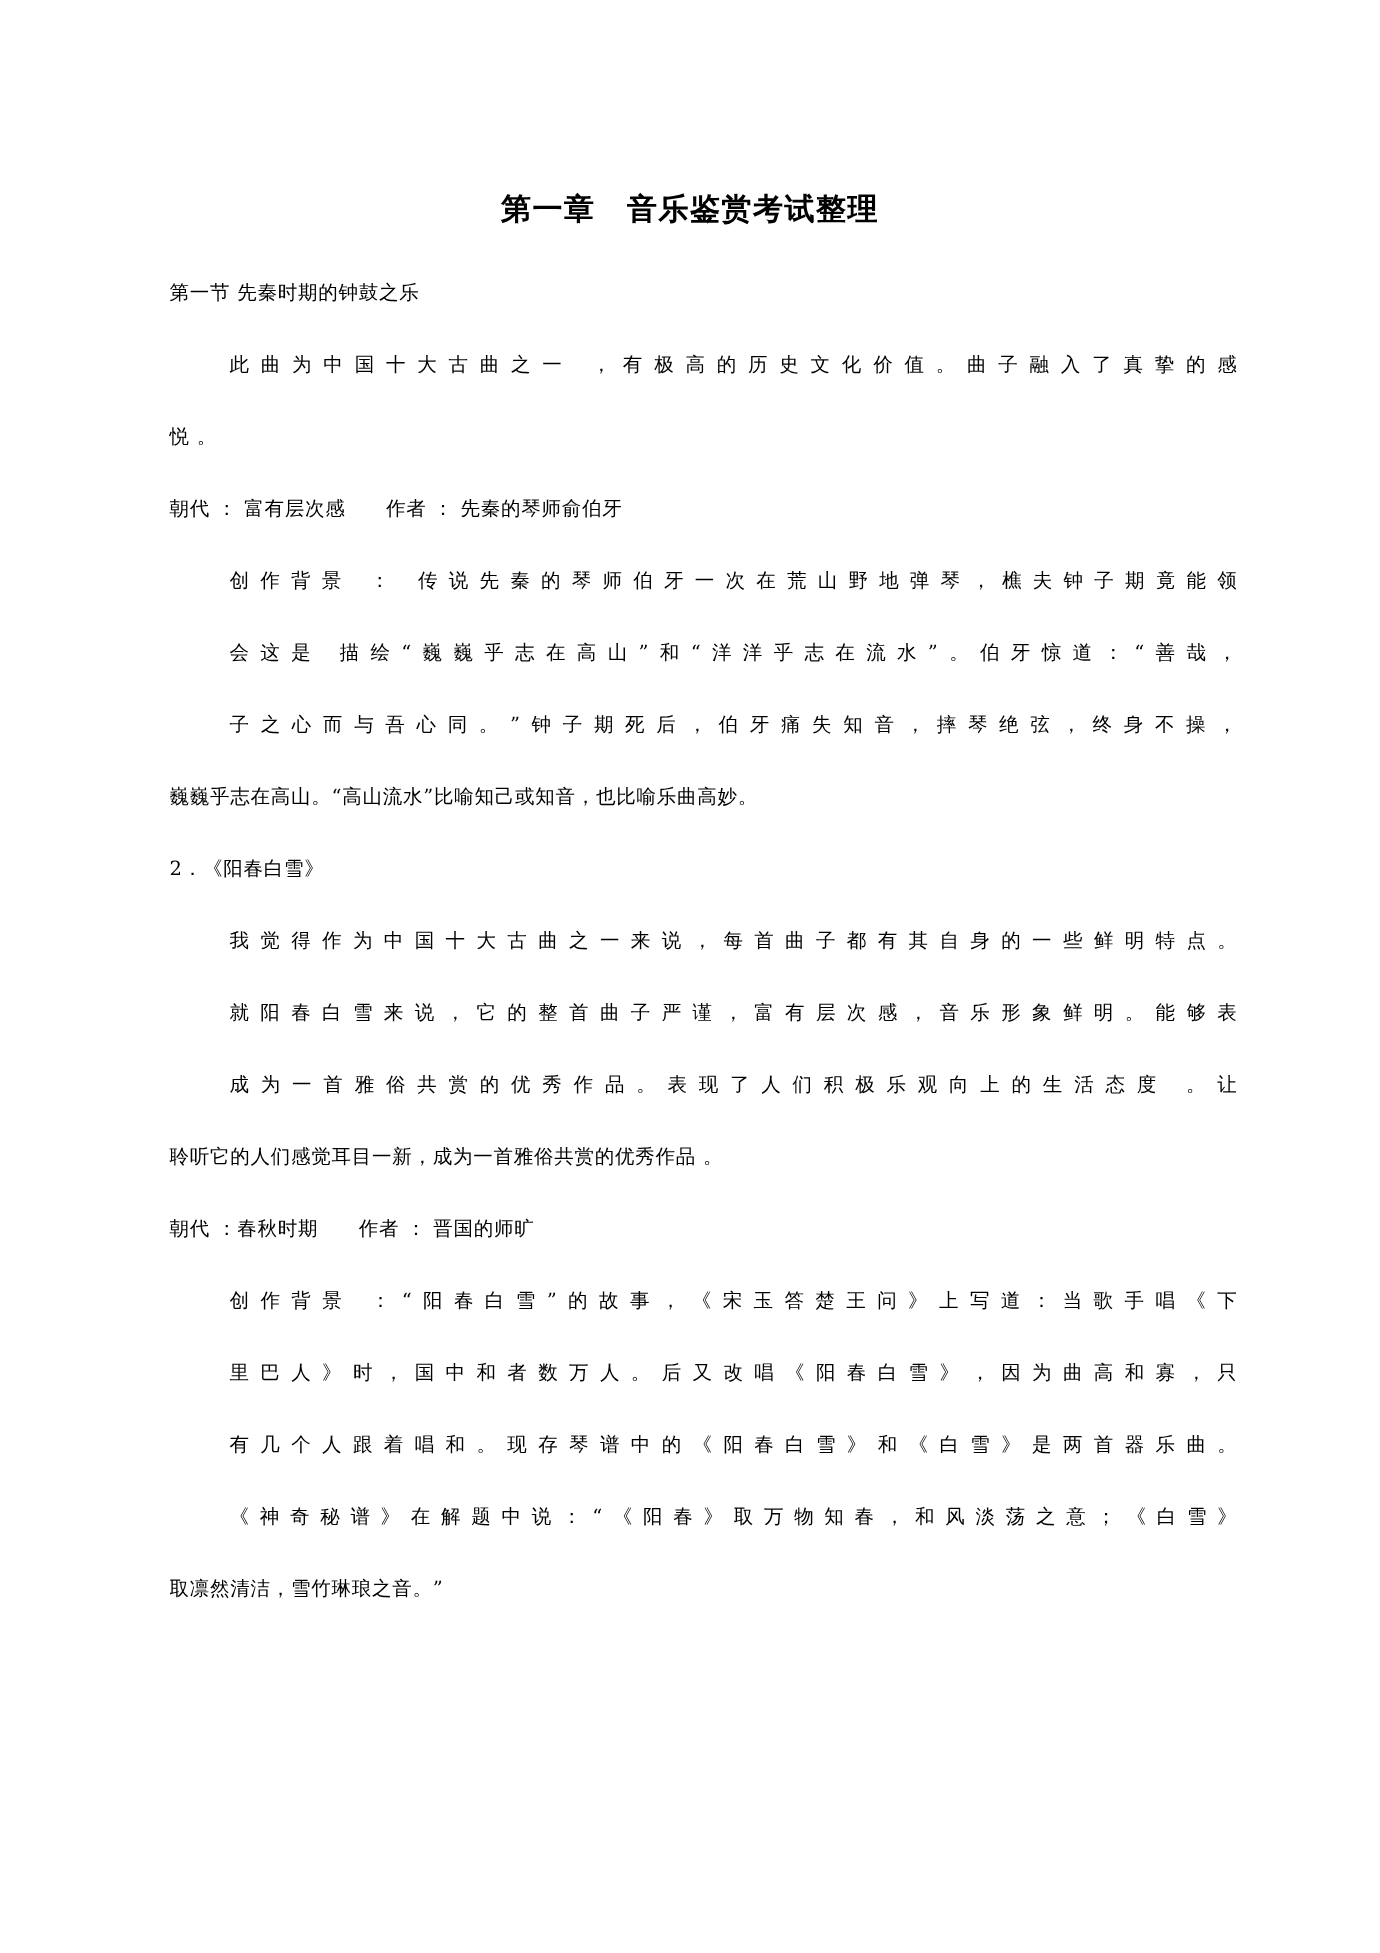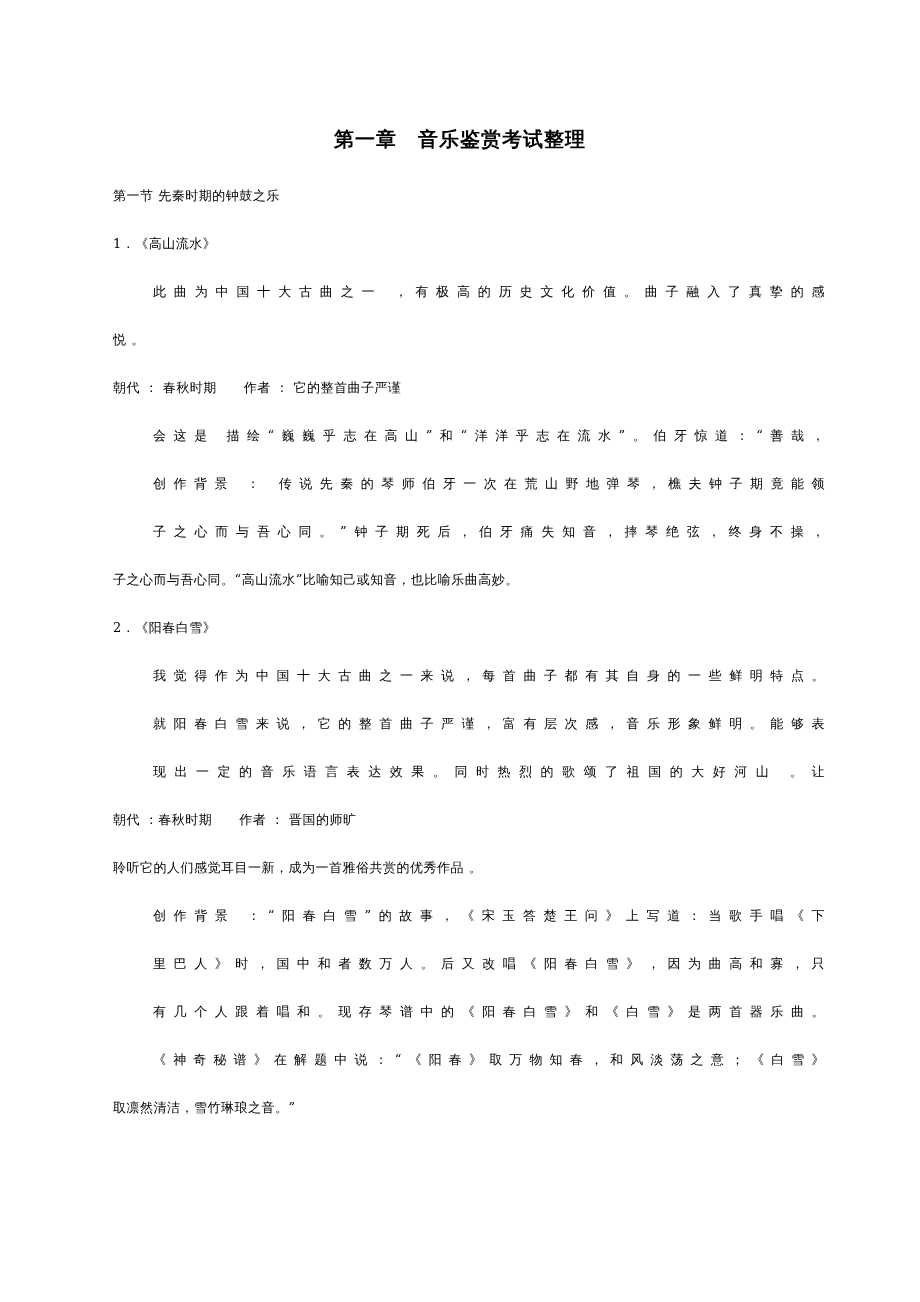--- a/index.html
+++ b/index.html
@@ -56,34 +56,33 @@
   </style>
 </head>
 <body>
 
 <div class="page">
   <div class="title">第一章　音乐鉴赏考试整理</div>
 
   <div class="body">
     <div class="line">第一节 先秦时期的钟鼓之乐</div>
 
-    <div class="line">1．《高山流水》</div>
     <div class="line just">此曲为中国十大古曲之一 ，有极高的历史文化价值。曲子融入了真挚的感</div>
     <div class="line">悦 。</div>
-    <div class="line">朝代 ： 春秋时期　　作者 ： 它的整首曲子严谨</div>
+    <div class="line">朝代 ： 富有层次感　　作者 ： 先秦的琴师俞伯牙</div>
+    <div class="line just">创作背景 ： 传说先秦的琴师伯牙一次在荒山野地弹琴，樵夫钟子期竟能领</div>
     <div class="line just">会这是 描绘“巍巍乎志在高山”和“洋洋乎志在流水”。伯牙惊道：“善哉，</div>
-    <div class="line just">创作背景 ： 传说先秦的琴师伯牙一次在荒山野地弹琴，樵夫钟子期竟能领</div>
     <div class="line just">子之心而与吾心同。”钟子期死后，伯牙痛失知音，摔琴绝弦，终身不操，</div>
-    <div class="line">子之心而与吾心同。“高山流水”比喻知己或知音，也比喻乐曲高妙。</div>
+    <div class="line">巍巍乎志在高山。“高山流水”比喻知己或知音，也比喻乐曲高妙。</div>
 
     <div class="line">2．《阳春白雪》</div>
     <div class="line just">我觉得作为中国十大古曲之一来说，每首曲子都有其自身的一些鲜明特点。</div>
     <div class="line just">就阳春白雪来说，它的整首曲子严谨，富有层次感，音乐形象鲜明。能够表</div>
-    <div class="line just">现出一定的音乐语言表达效果。同时热烈的歌颂了祖国的大好河山 。让</div>
+    <div class="line just">成为一首雅俗共赏的优秀作品。表现了人们积极乐观向上的生活态度 。让</div>
+    <div class="line">聆听它的人们感觉耳目一新，成为一首雅俗共赏的优秀作品 。</div>
     <div class="line">朝代 ：春秋时期　　作者 ： 晋国的师旷</div>
-    <div class="line">聆听它的人们感觉耳目一新，成为一首雅俗共赏的优秀作品 。</div>
     <div class="line just">创作背景 ：“阳春白雪”的故事，《宋玉答楚王问》上写道：当歌手唱《下</div>
     <div class="line just">里巴人》时，国中和者数万人。后又改唱《阳春白雪》，因为曲高和寡，只</div>
     <div class="line just">有几个人跟着唱和。现存琴谱中的《阳春白雪》和《白雪》是两首器乐曲。</div>
     <div class="line just">《神奇秘谱》在解题中说：“《阳春》取万物知春，和风淡荡之意；《白雪》</div>
     <div class="line">取凛然清洁，雪竹琳琅之音。”</div>
   </div>
 </div>
 
 </body></html>

